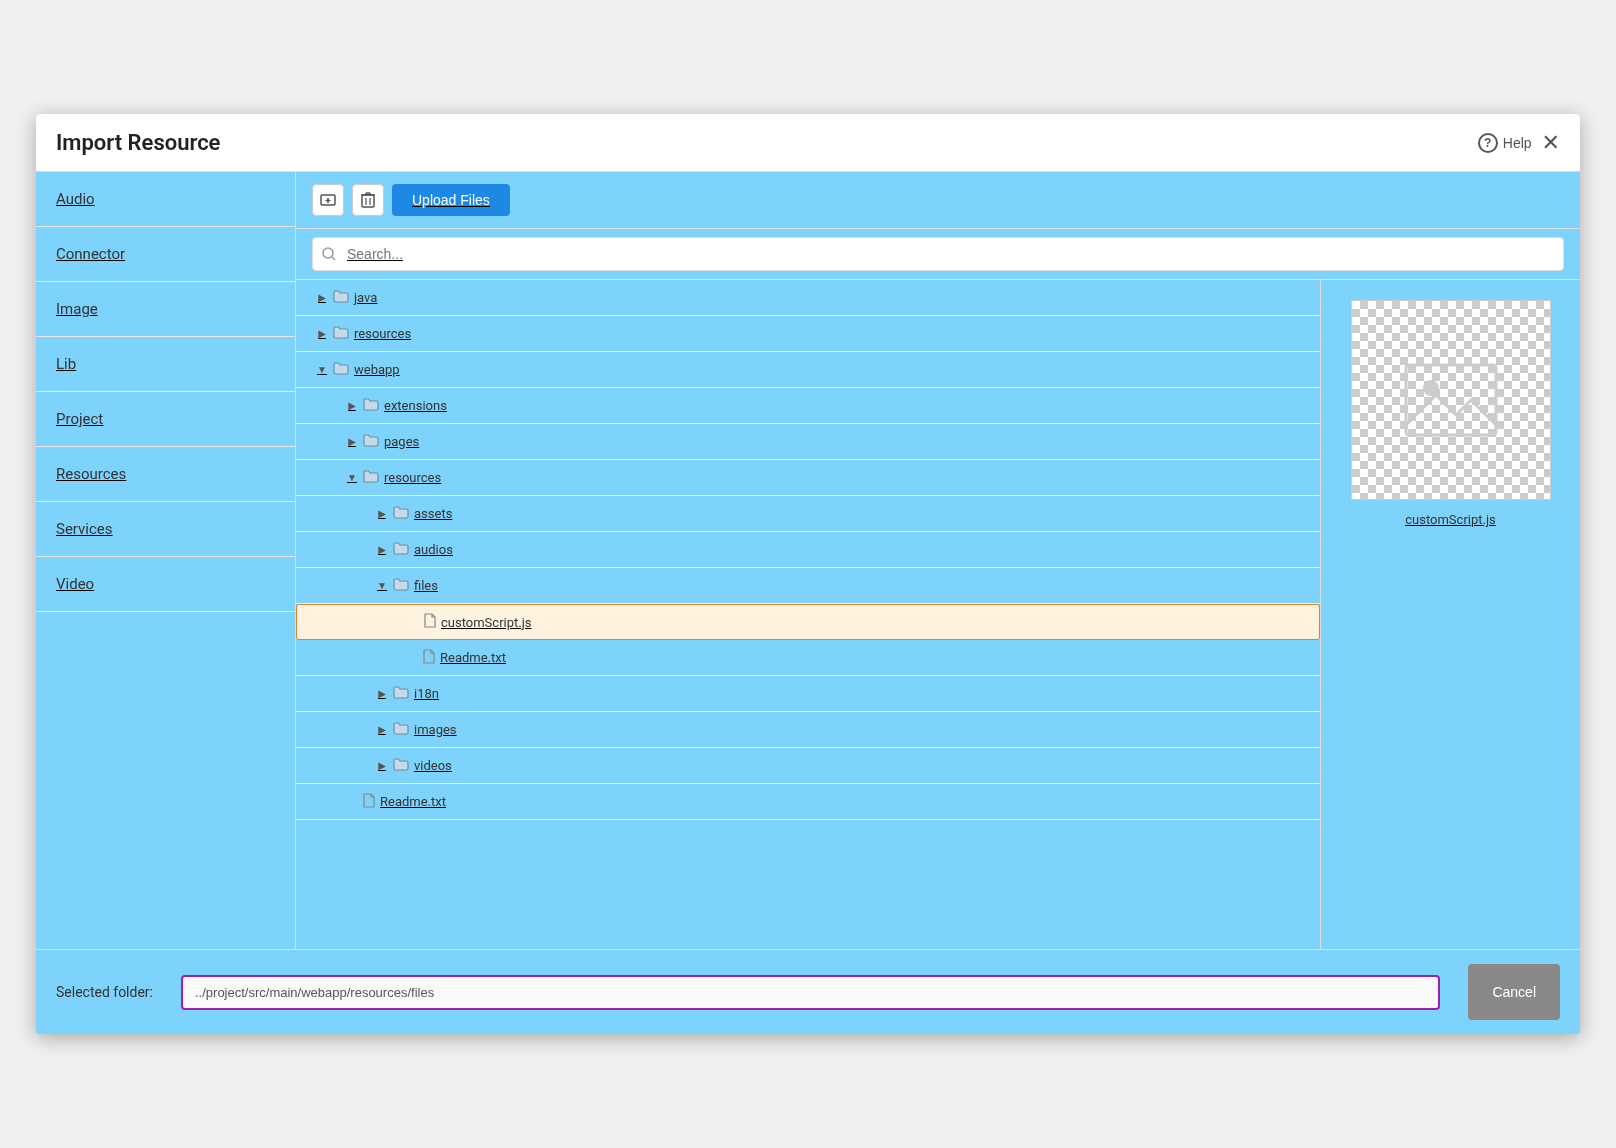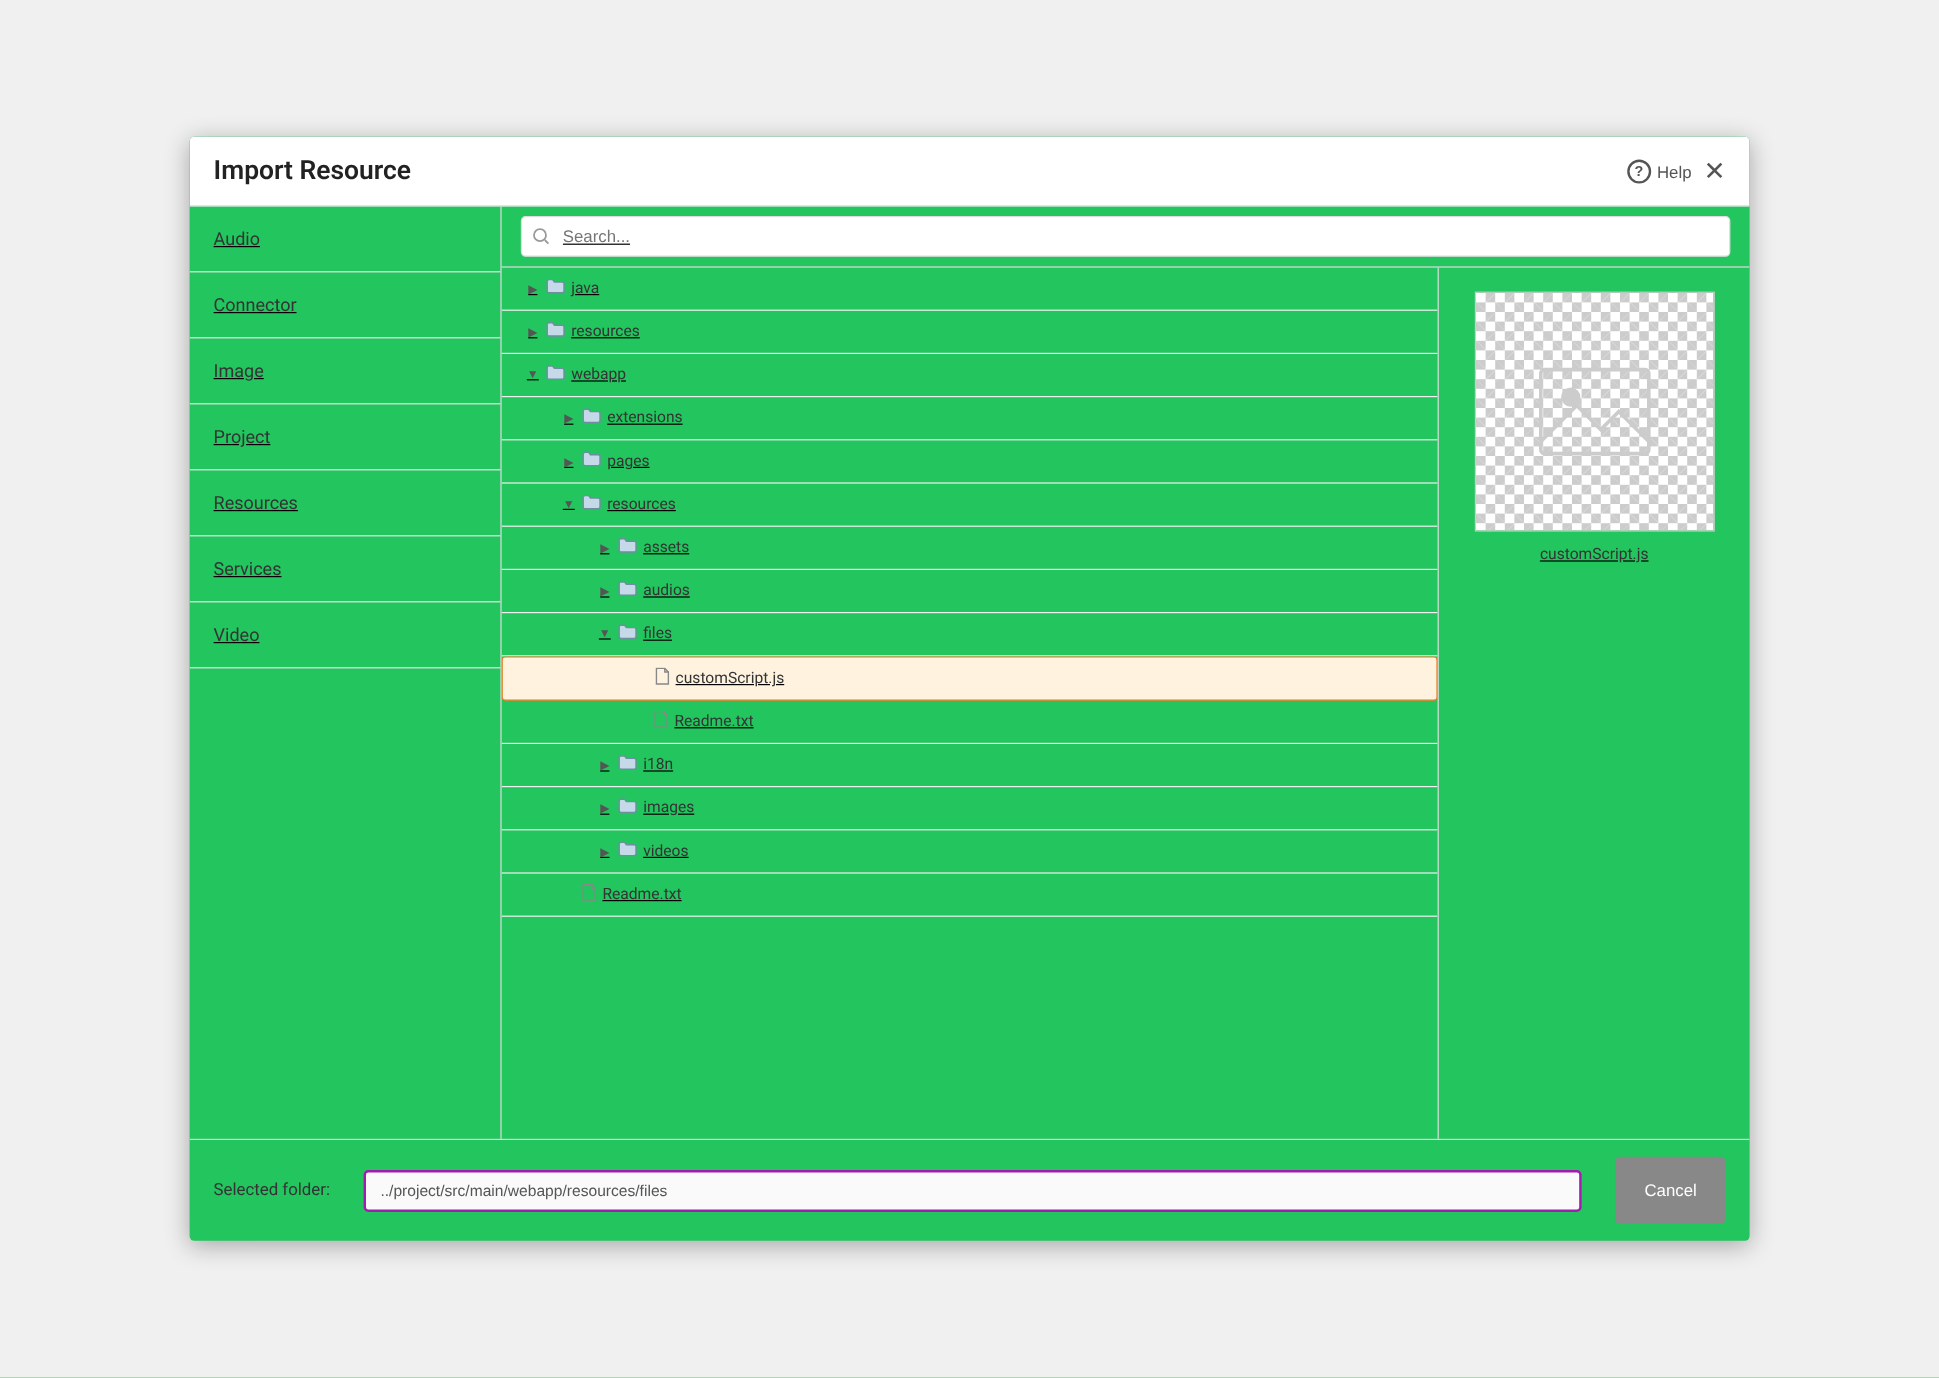--- a/index.html
+++ b/index.html
@@ -6,24 +6,24 @@
     body {
       font-family: -apple-system, BlinkMacSystemFont, 'Segoe UI', Roboto, Arial, sans-serif;
       font-size: 14px;
       background: #f0f0f0;
       display: flex;
       align-items: center;
       justify-content: center;
       min-height: 100vh;
     }
     .dialog {
-      background: #22c55e;
+      background: #7dd3fc;
       border-radius: 4px;
       box-shadow: 0 4px 20px rgba(0,0,0,0.3);
-      width: 1300px;
+      width: 1544px;
       min-height: 920px;
       display: flex;
       flex-direction: column;
       overflow: hidden;
     }
     .dialog-header {
       display: flex;
       align-items: center;
       padding: 16px 20px;
       border-bottom: 1px solid #ddd;
@@ -282,28 +282,50 @@
       <button class="close-btn">✕</button>
     </div>
   </div>
 
   <div class="dialog-body">
 
     <div class="sidebar">
     <div class="sidebar-item">Audio</div>
         <div class="sidebar-item">Connector</div>
         <div class="sidebar-item">Image</div>
+        <div class="sidebar-item">Lib</div>
         <div class="sidebar-item">Project</div>
         <div class="sidebar-item">Resources</div>
         <div class="sidebar-item">Services</div>
         <div class="sidebar-item">Video</div>
       </div>
 
     <div class="main-content">
 
+      <div class="toolbar">
+        <button class="icon-btn">
+          <svg width="16" height="16" viewBox="0 0 16 16" fill="none">
+            <rect x="1" y="3" width="14" height="10" rx="1" stroke="#555" stroke-width="1.5" fill="none"></rect>
+            <line x1="8" y1="6" x2="8" y2="11" stroke="#555" stroke-width="1.5"></line>
+            <line x1="5.5" y1="8.5" x2="10.5" y2="8.5" stroke="#555" stroke-width="1.5"></line>
+          </svg>
+        </button>
+        <button class="icon-btn">
+          <svg width="14" height="16" viewBox="0 0 14 16" fill="none">
+            <rect x="1" y="3" width="12" height="12" rx="1" stroke="#555" stroke-width="1.5" fill="none"></rect>
+            <line x1="0" y1="3" x2="14" y2="3" stroke="#555" stroke-width="1.5"></line>
+            <line x1="5" y1="3" x2="5" y2="1" stroke="#555" stroke-width="1.5"></line>
+            <line x1="9" y1="3" x2="9" y2="1" stroke="#555" stroke-width="1.5"></line>
+            <line x1="5" y1="1" x2="9" y2="1" stroke="#555" stroke-width="1.5"></line>
+            <line x1="5" y1="6" x2="5" y2="13" stroke="#555" stroke-width="1.2"></line>
+            <line x1="9" y1="6" x2="9" y2="13" stroke="#555" stroke-width="1.2"></line>
+          </svg>
+        </button>
+        <button class="upload-btn">Upload Files</button>
+      </div>
 
       <div class="search-bar">
         <div class="search-input-wrap">
           <svg class="search-icon-svg" width="14" height="14" viewBox="0 0 14 14" fill="none">
             <circle cx="6" cy="6" r="5" stroke="#999" stroke-width="1.5"></circle>
             <line x1="10" y1="10" x2="13" y2="13" stroke="#999" stroke-width="1.5"></line>
           </svg>
           <input class="search-input" type="text" placeholder="Search..." style="">
         </div>
       </div>

